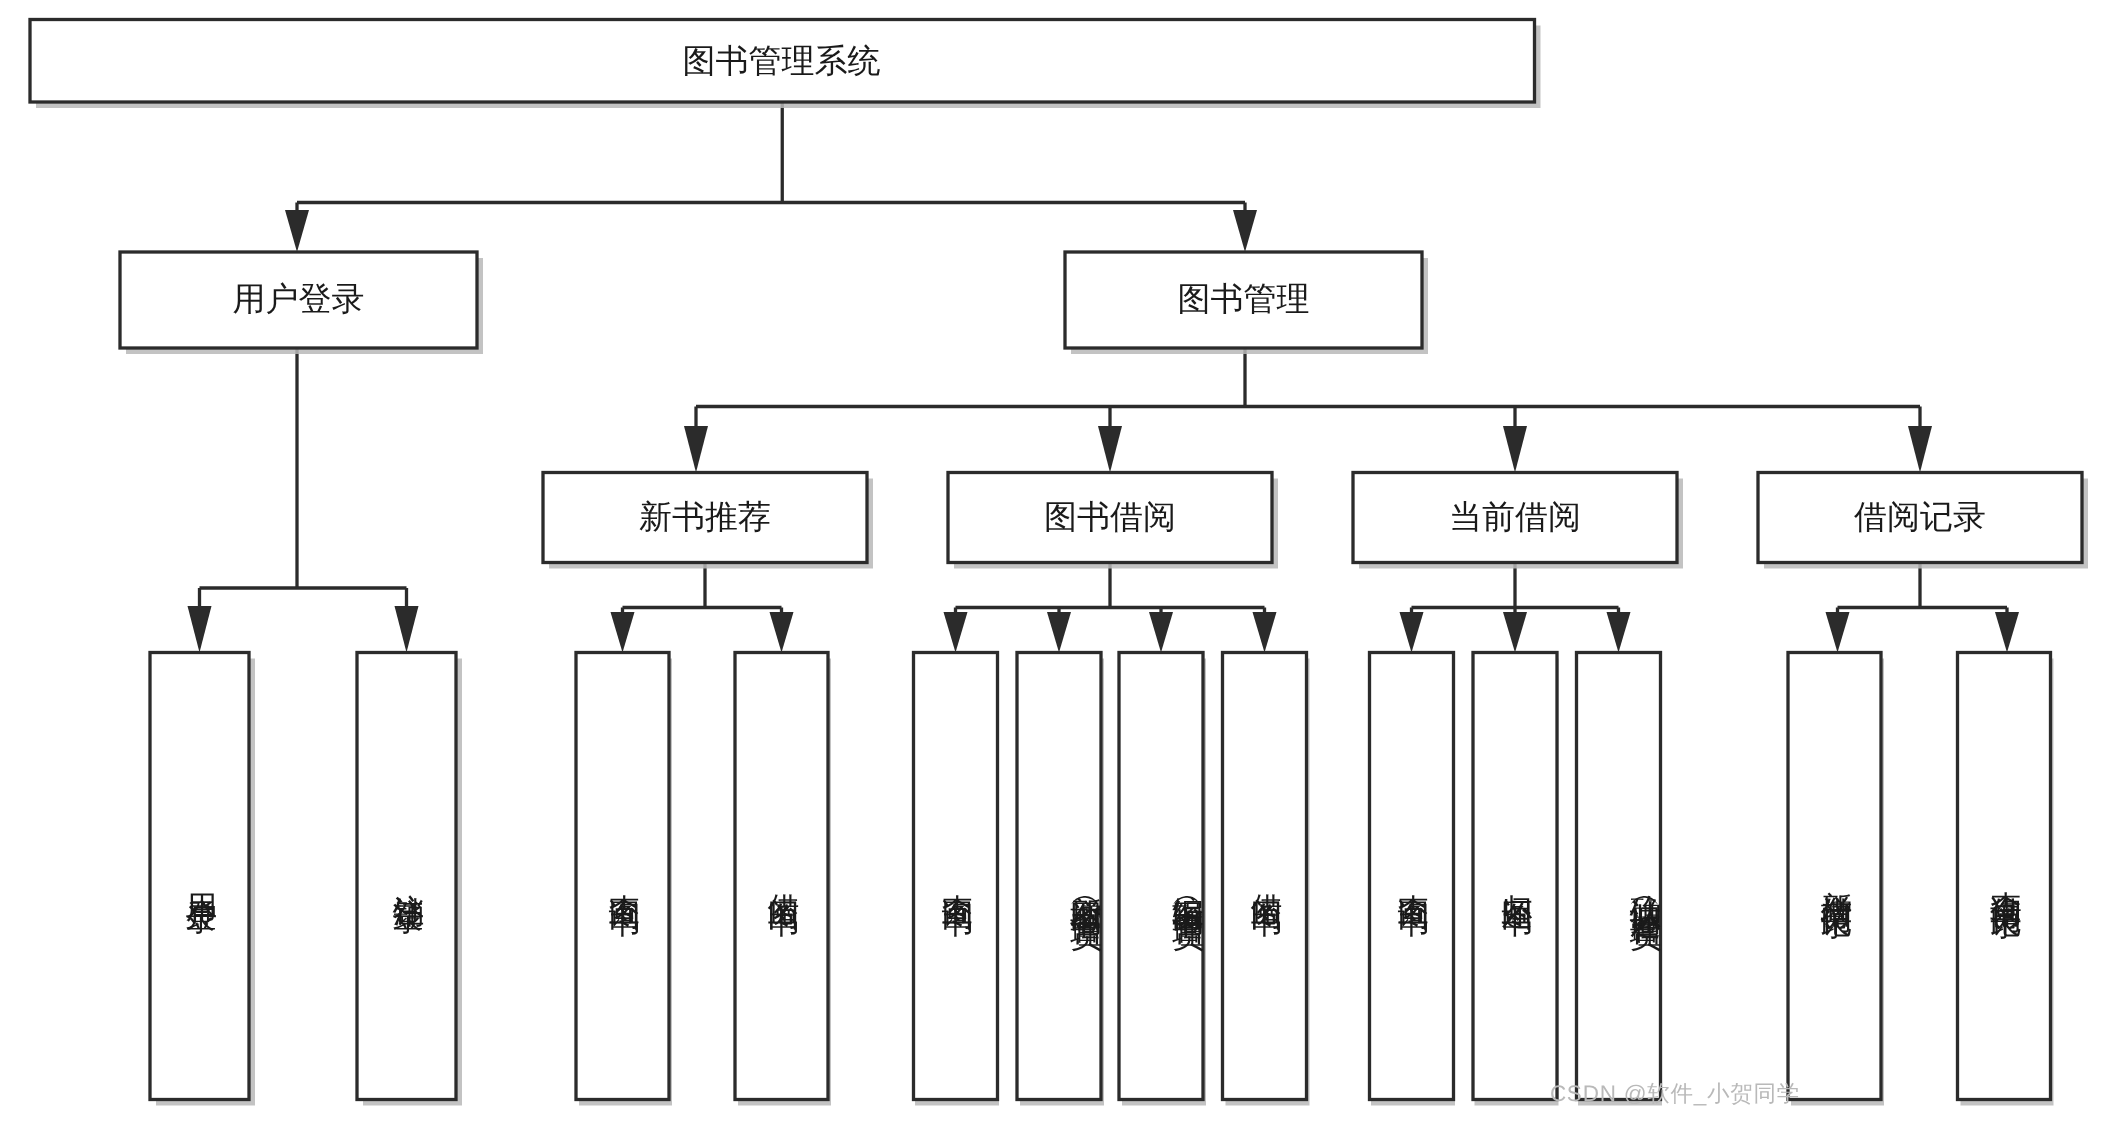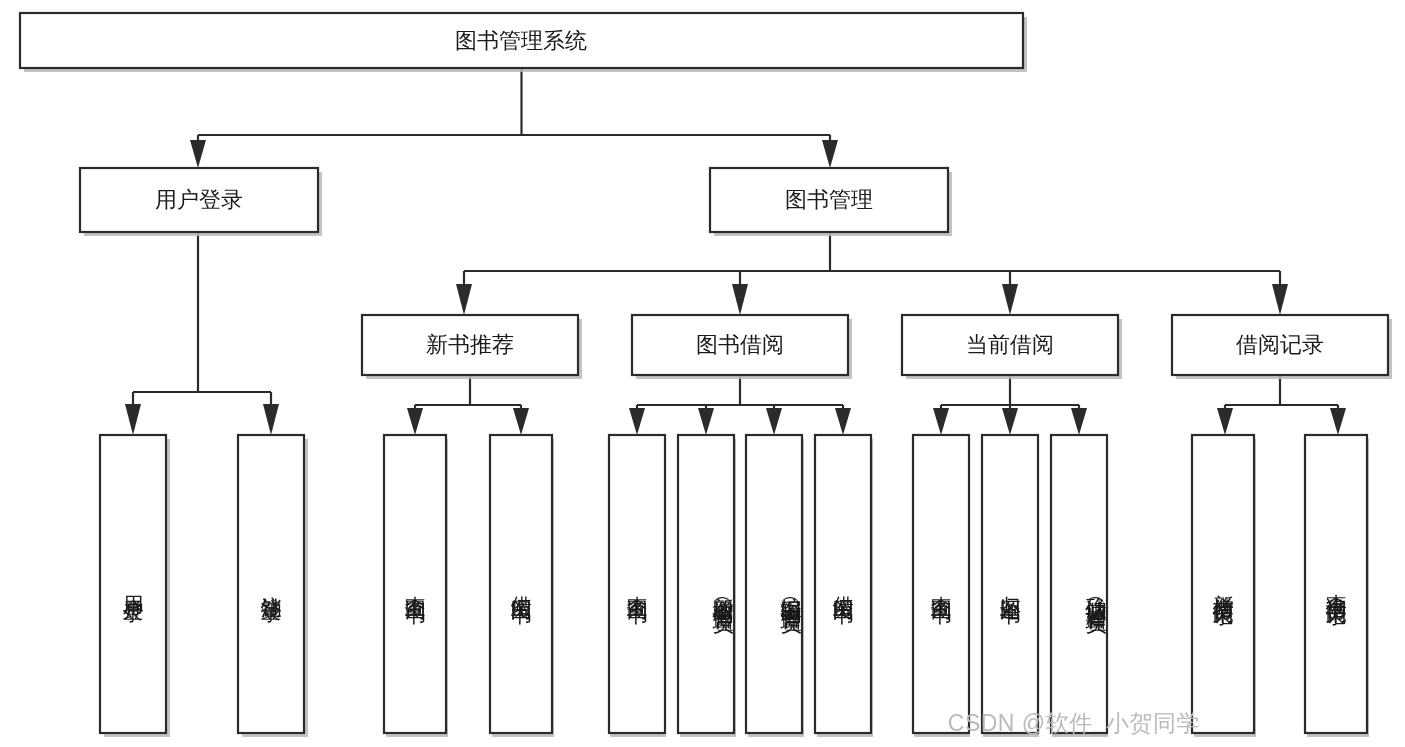--- a/index.html
+++ b/index.html
@@ -67,21 +67,21 @@
     justify-content: center;
     text-align: center;
     white-space: nowrap;
     user-select: none;
   }
   .watermark {
     position: absolute;
     right: 8px;
     bottom: 8px;
     font-family: "Liberation Sans", "DejaVu Sans", sans-serif;
-    font-size: 23px;
+    font-size: 15px;
     color: #b9b9b9;
     letter-spacing: .5px;
     white-space: nowrap;
     pointer-events: none;
   }
 </style>
 </head>
 <body>
 
 <div id="diagram-root">

